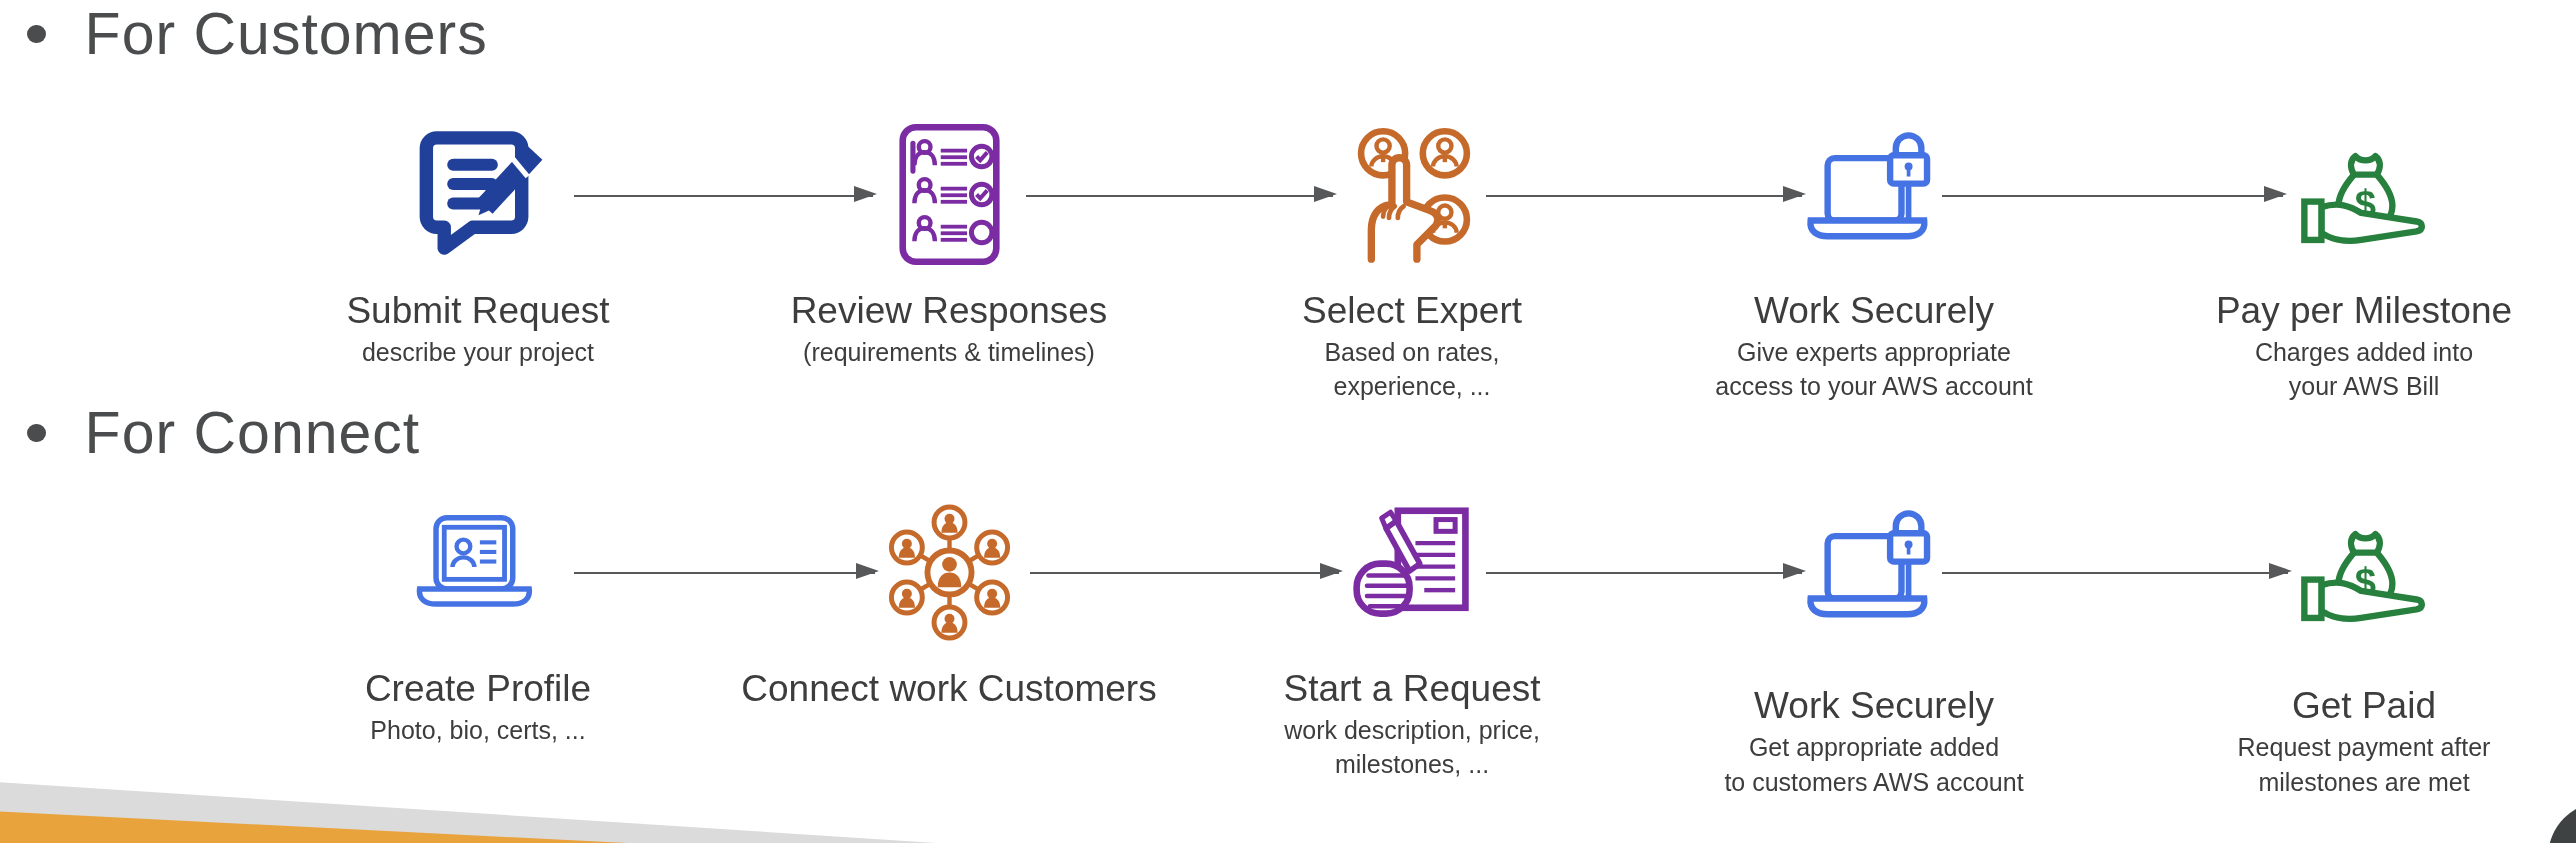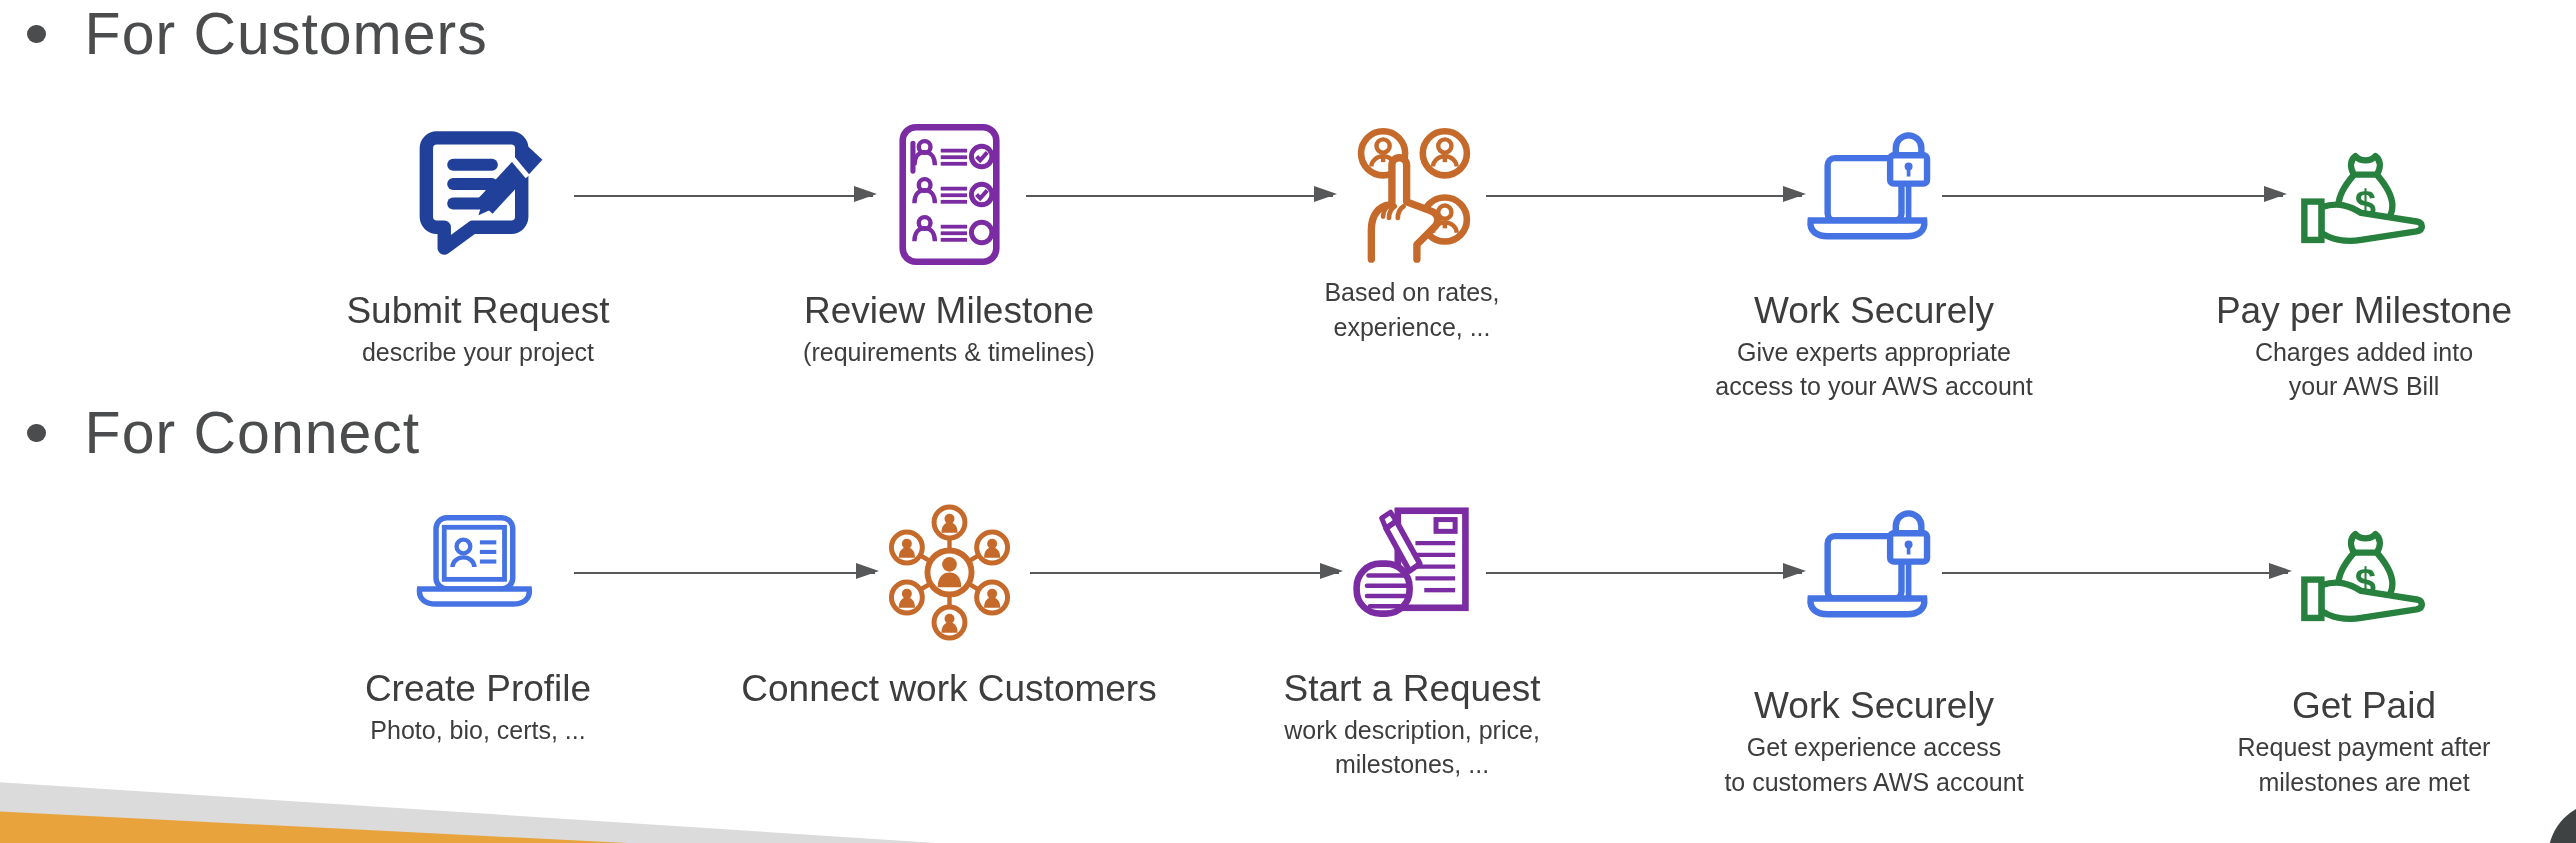--- a/index.html
+++ b/index.html
@@ -109,21 +109,21 @@
 
         <circle cx="23" cy="69.5" r="4" stroke-width="3"></circle>
         <path d="M16 82 c0 -6 3 -9 7 -9 s7 3 7 9" stroke-width="3"></path>
         <line x1="34" y1="72" x2="52" y2="72" stroke-width="2.6"></line>
           <line x1="34" y1="76.5" x2="52" y2="76.5" stroke-width="2.6"></line>
           <line x1="34" y1="81" x2="52" y2="81" stroke-width="2.6"></line>
         <circle cx="62" cy="76" r="7" stroke-width="3.4"></circle>
       </g>
     </svg>
   </div>
-  <div class="step-title">Review Milestone</div>
+  <div class="step-title">Review Responses</div>
   <div class="step-desc">(requirements &amp; timelines)</div>
 </div>
 
 <div class="step row1 c3">
   <div class="icon-box">
     <svg width="147" height="147" viewBox="0 0 100 100">
       <g stroke="#C56A2B" fill="none" stroke-width="4.5">
         <circle cx="30" cy="22" r="15"></circle>
         <circle cx="72" cy="22" r="15"></circle>
         <circle cx="72" cy="67" r="15"></circle>
@@ -136,20 +136,21 @@
           <path d="M64 31 a8 7 0 0 1 16 0"></path>
           <line x1="72" y1="23" x2="72" y2="28"></line>
         <circle cx="72" cy="62" r="4.5"></circle>
           <path d="M64 76 a8 7 0 0 1 16 0"></path>
           <line x1="72" y1="68" x2="72" y2="73"></line>
       </g>
       <path d="M22 94 V74 C22 64 27 58 34 57 L36 57 V30 a5 5 0 0 1 10 0 V55 l16 6 c6 2 7 8 2 12 l-11 11 v10" fill="#fff" stroke="#C56A2B" stroke-width="5" stroke-linejoin="round" stroke-linecap="round"></path>
       <path d="M36 57 c-4 1 -6 4 -6 8 m8 -7 c-3 2 -4 4 -4 8 m10 -8 c-3 2 -4 4 -4 8" fill="none" stroke="#C56A2B" stroke-width="3.2" stroke-linecap="round"></path>
     </svg>
   </div>
+  <div class="step-title">Select Expert</div>
   <div class="step-desc">Based on rates,</div>
   <div class="step-desc">experience, ...</div>
 </div>
 
 <div class="step row1 c4">
   <div class="icon-box">
     <svg width="157" height="142" viewBox="0 0 110 100">
       <rect x="22" y="24" width="52" height="44" rx="5" fill="#fff" stroke="#4573E4" stroke-width="4.5"></rect>
       <line x1="79" y1="40" x2="79" y2="68" stroke="#4573E4" stroke-width="4"></line>
       <path d="M10 68 h80 c1 8 -5 11 -12 11 H22 c-7 0 -13 -3 -12 -11 z" fill="#fff" stroke="#4573E4" stroke-width="4.5"></path>
@@ -271,21 +272,21 @@
       <rect x="22" y="24" width="52" height="44" rx="5" fill="#fff" stroke="#4573E4" stroke-width="4.5"></rect>
       <line x1="79" y1="40" x2="79" y2="68" stroke="#4573E4" stroke-width="4"></line>
       <path d="M10 68 h80 c1 8 -5 11 -12 11 H22 c-7 0 -13 -3 -12 -11 z" fill="#fff" stroke="#4573E4" stroke-width="4.5"></path>
       <path d="M70 22 v-5 a9 9 0 0 1 18 0 v5" fill="none" stroke="#4573E4" stroke-width="4.5"></path>
       <rect x="66" y="22" width="26" height="20" rx="2.5" fill="#fff" stroke="#4573E4" stroke-width="4.5"></rect>
       <circle cx="79" cy="30" r="2.8" fill="#4573E4"></circle>
       <line x1="79" y1="31" x2="79" y2="37" stroke="#4573E4" stroke-width="2.6"></line>
     </svg>
   </div>
   <div class="step-title">Work Securely</div>
-  <div class="step-desc">Get experience access</div>
+  <div class="step-desc">Get appropriate added</div>
   <div class="step-desc">to customers AWS account</div>
 </div>
 
 <div class="step row2 c5 low">
   <div class="icon-box">
     <svg width="142" height="145" viewBox="0 0 100 100">
       <path d="M43 36 C36 44 32 51 32 58 C32 68 40 74 51 74 C62 74 70 68 70 58 C70 51 66 44 59 36" fill="#fff" stroke="#27803E" stroke-width="4.5"></path>
       <path d="M43 36 C40 31 40 26 44 23 C48 27 54 27 58 23 C62 26 62 31 59 36 Z" fill="#fff" stroke="#27803E" stroke-width="4.5" stroke-linejoin="round"></path>
       <text x="51" y="66" font-family="Liberation Sans, sans-serif" font-size="27" font-weight="bold" fill="#27803E" text-anchor="middle">$</text>
       <path d="M20 59 C32 55 40 58 48 63 L87 69 C92 70 92 75 87 76 L48 82 C36 84 26 81 20 77 Z" fill="#fff" stroke="#27803E" stroke-width="4.5" stroke-linejoin="round"></path>

